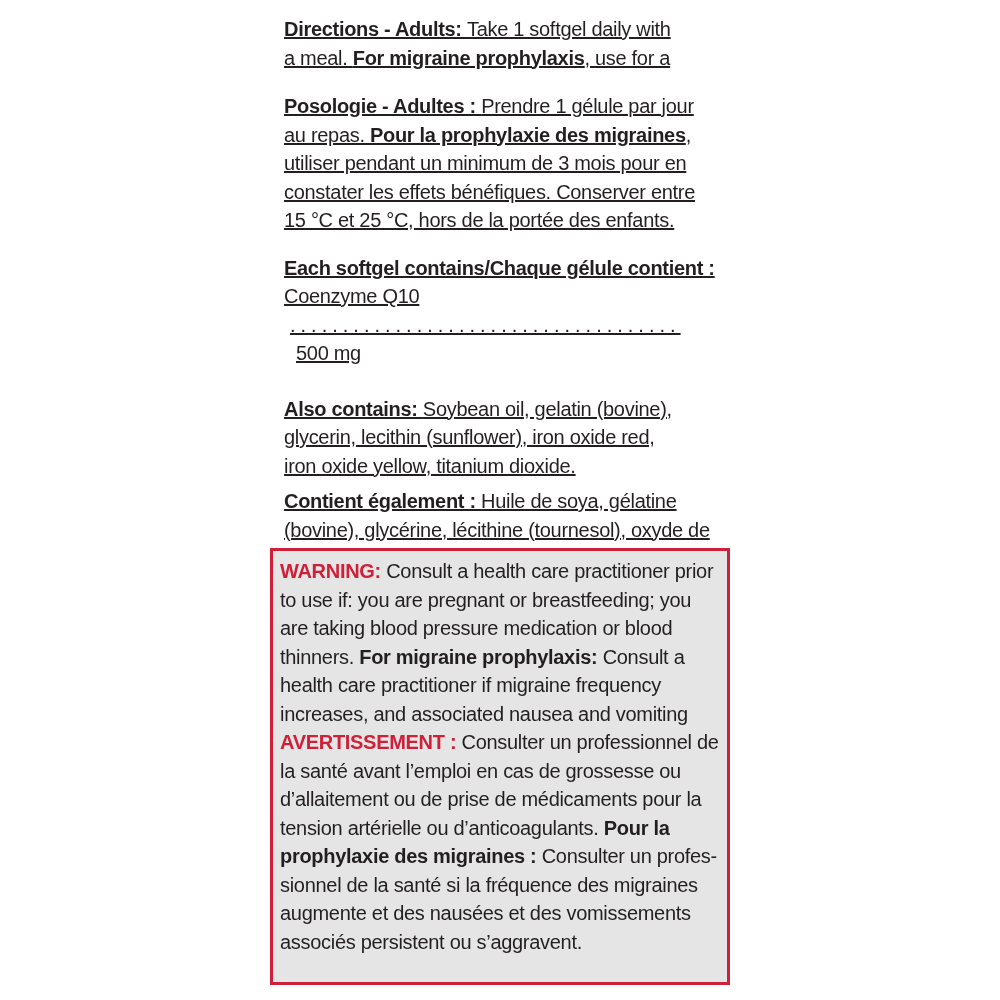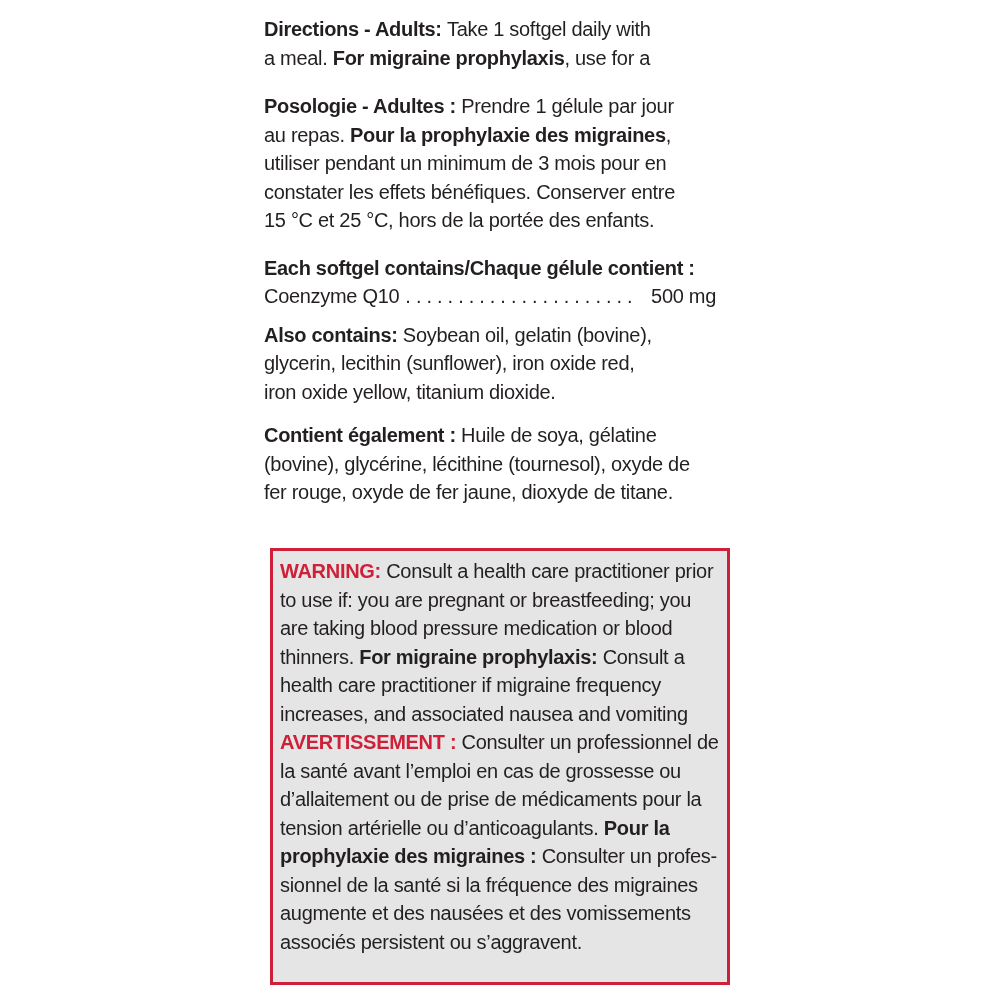--- a/index.html
+++ b/index.html
@@ -7,42 +7,43 @@
     width:1000px;height:1000px;
     background:#ffffff;
     font-family:"Liberation Sans", sans-serif;
     color:var(--ink,#231f20);
     overflow:hidden;
     position:relative;
   }
   .page{position:absolute;inset:0;background:#fff;}
   .text-block{
     position:absolute;
-    left:264px;top:15px;width:452px;
+    left:284px;top:15px;width:452px;text-decoration:underline;
   }
   .para{margin:0;padding:0;}
   .para .line{
     font-size:20px;
     line-height:28.5px;
     letter-spacing:-0.3px;
     white-space:nowrap;
   }
   .b{font-weight:700;}
   .red{color:var(--red,#ce2038);font-weight:700;}
   .gap-xs{margin-top:20px;}
-  .gap-md{margin-top:15px;}
-  .gap-lg{margin-top:10px;}
+  .gap-md{margin-top:7px;}
+  .gap-lg{margin-top:27px;}
   .gap-xl{margin-top:19px;}
   .dose-row{
     display:flex;
     align-items:flex-start;
     font-size:20px;
     line-height:28.5px;
     letter-spacing:-0.3px;
     white-space:nowrap;
+    flex-direction:column;
   }
   .dose-row .dots{
     flex:1 1 auto;
     overflow:hidden;
     letter-spacing:5px;
     padding:0 4px 0 6px;
   }
   .dose-row .amount{flex:0 0 auto;margin-left:12px;}
   .warning-box{
     position:absolute;

